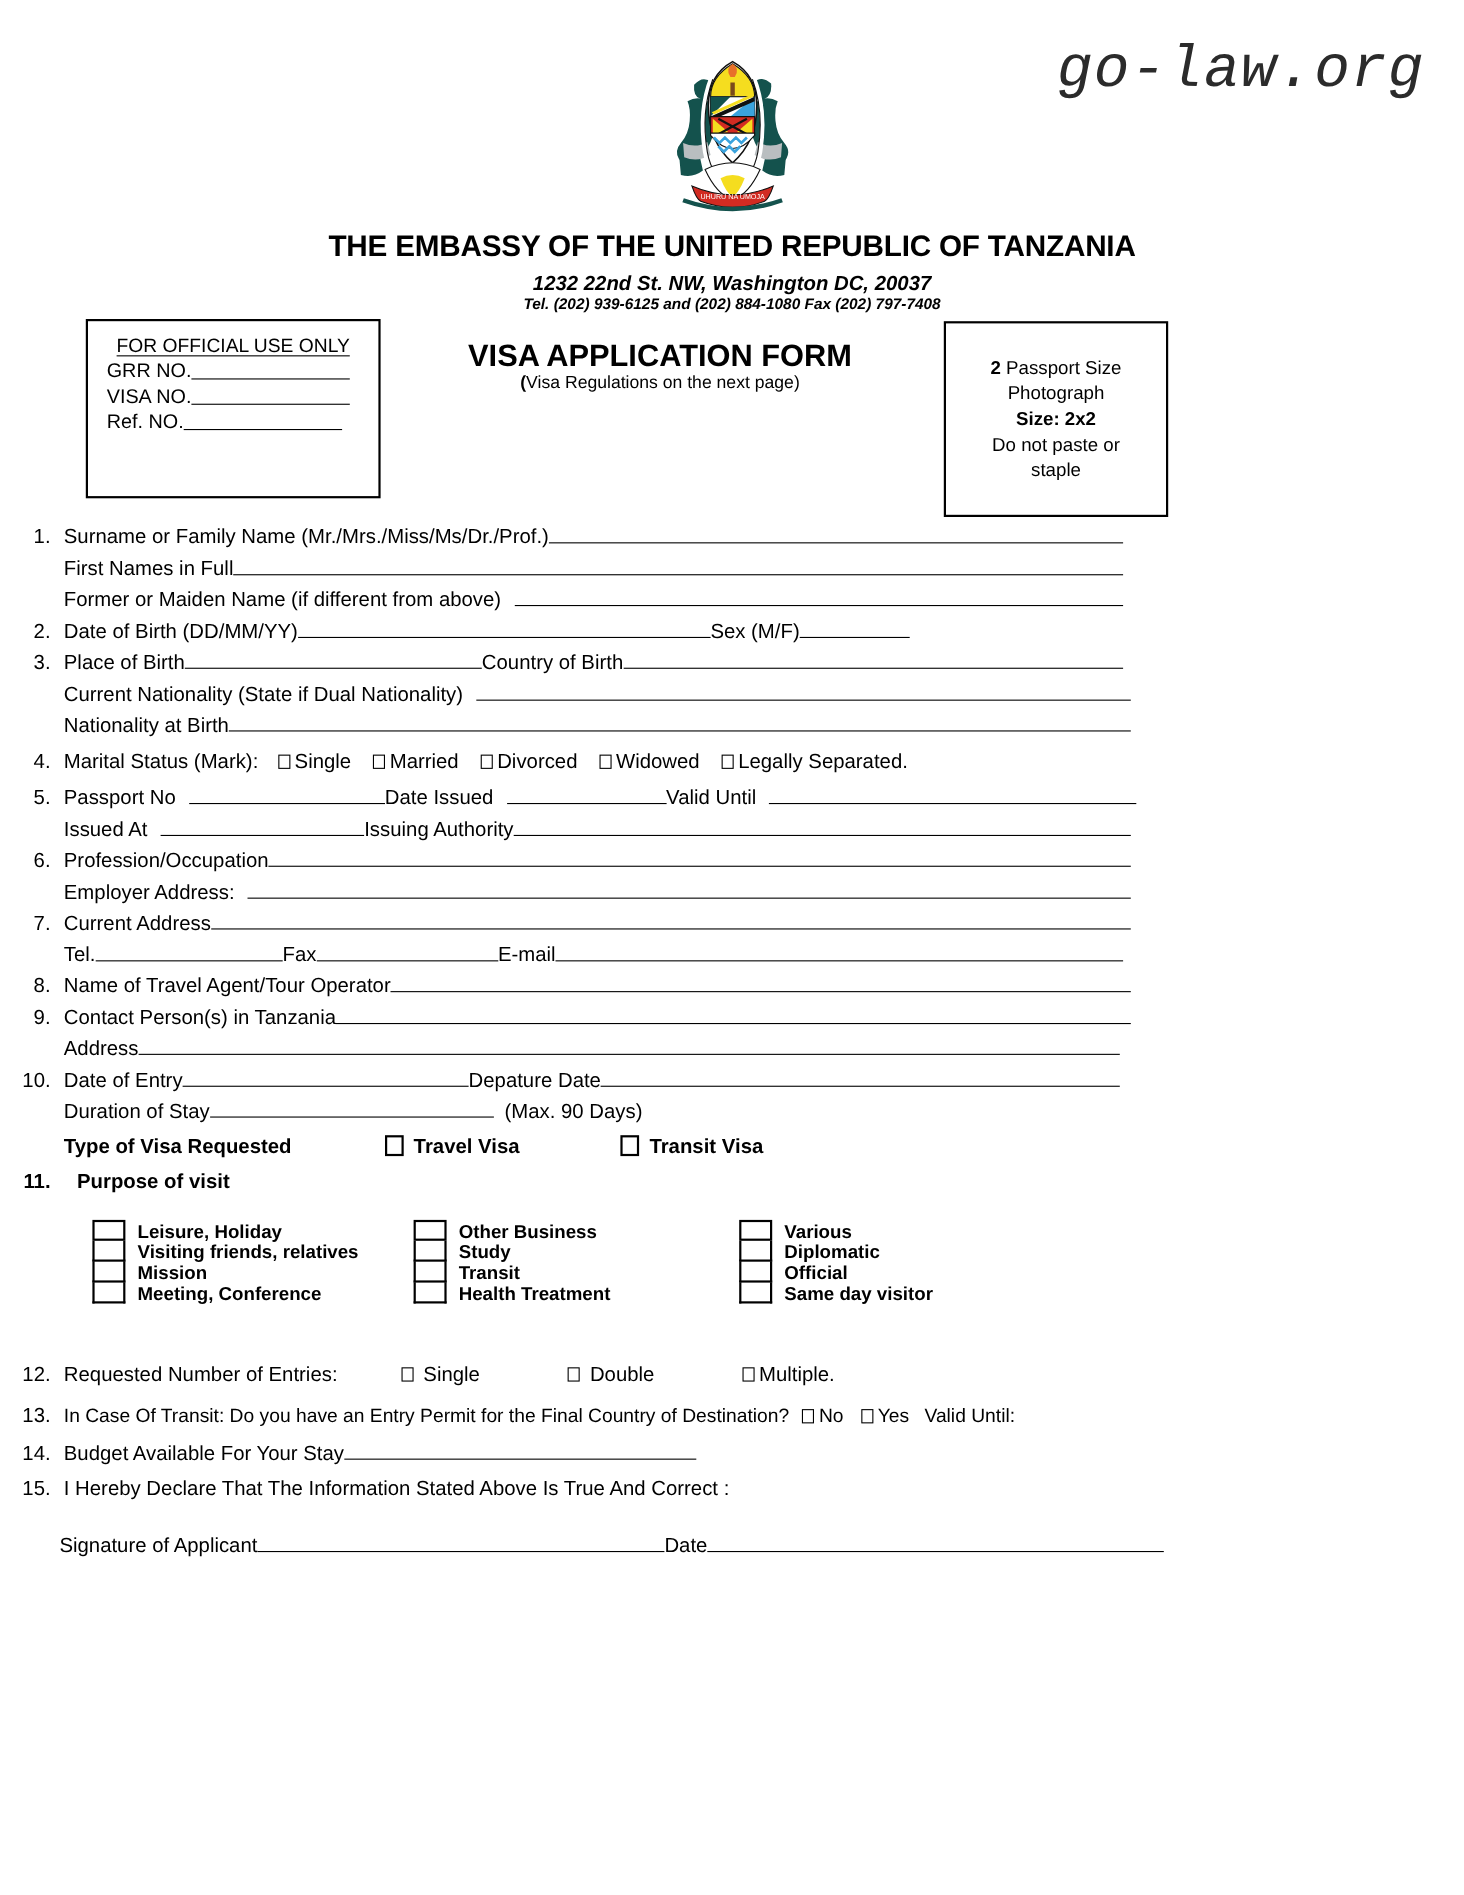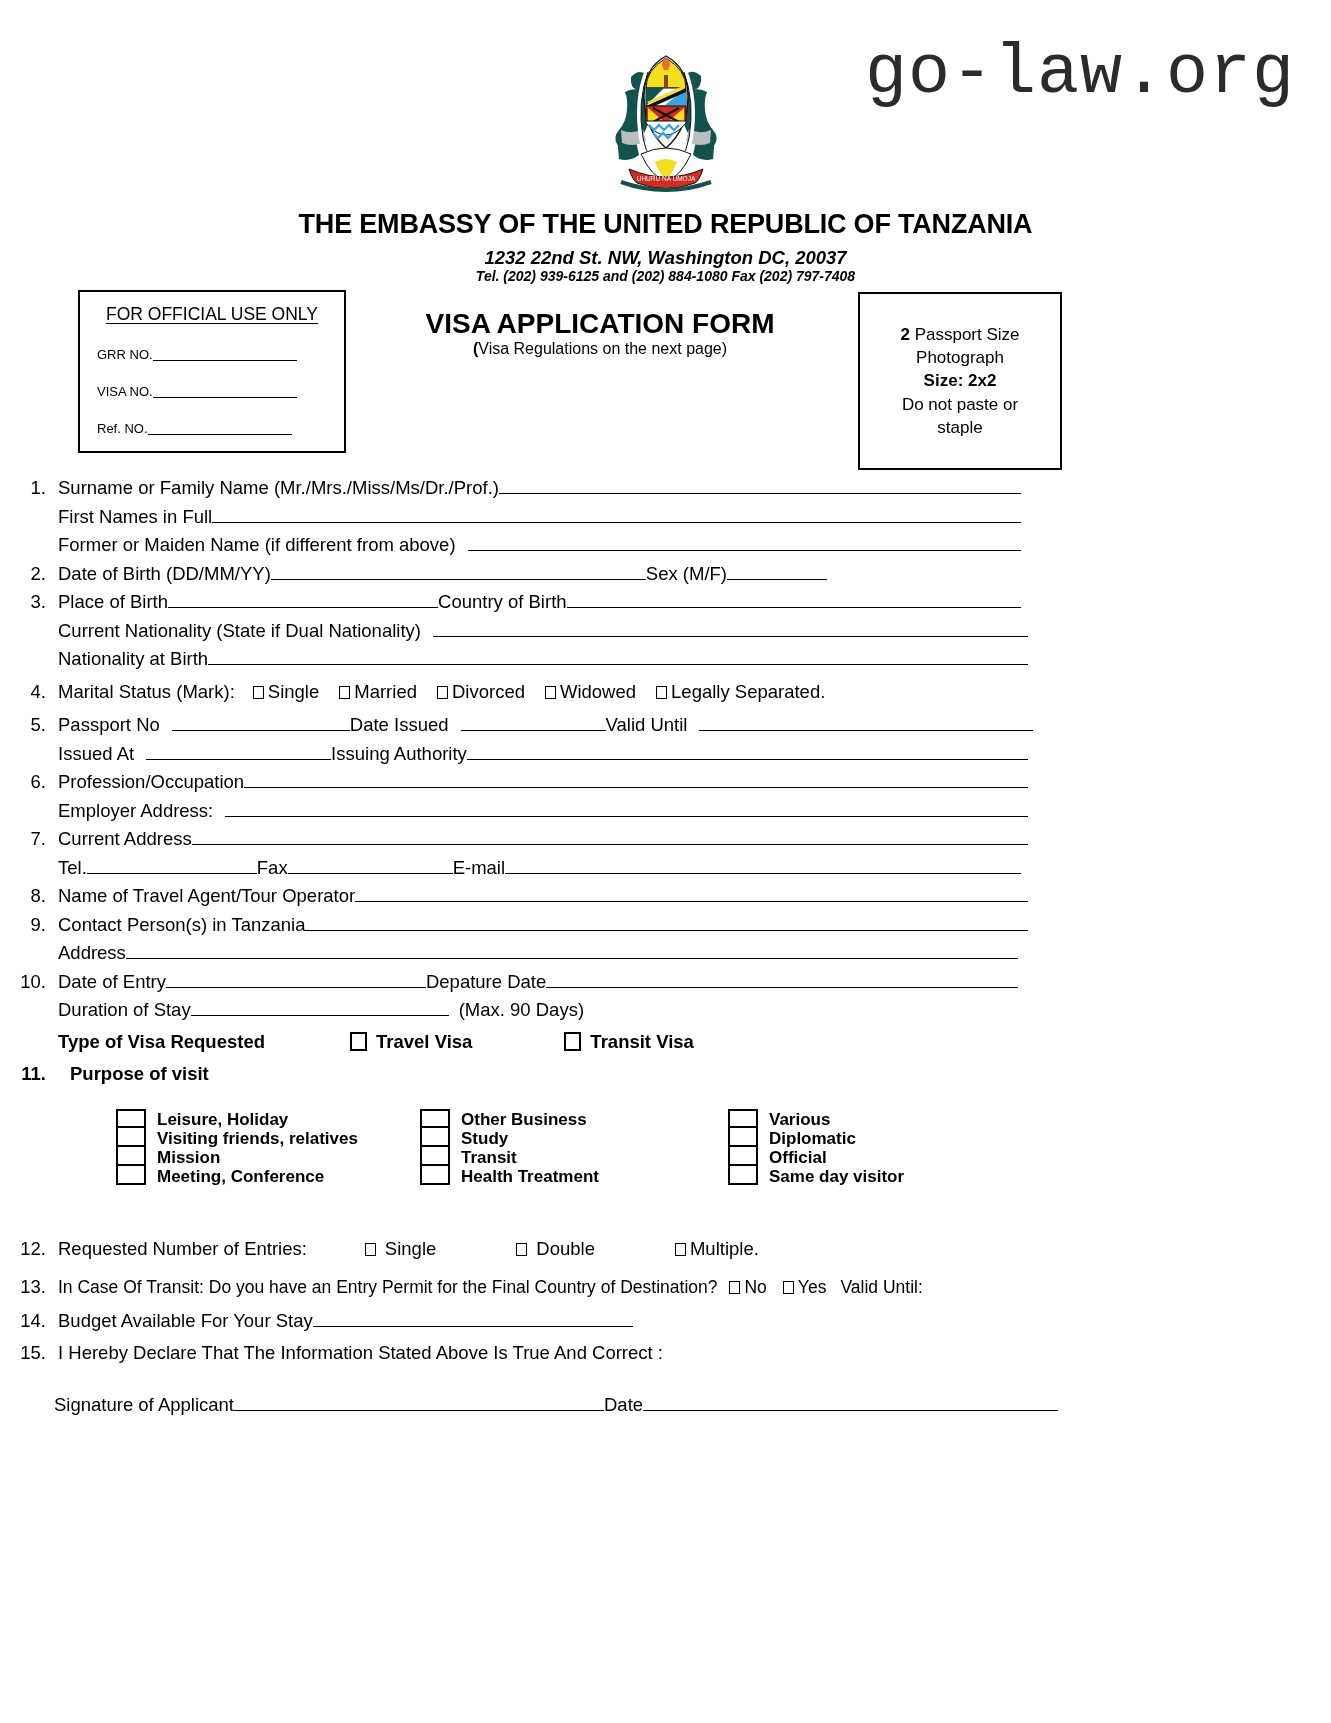--- a/index.html
+++ b/index.html
@@ -9,22 +9,23 @@
     font-family:"Liberation Sans", sans-serif;
     color:#000000;
     position:relative;
     overflow:hidden;
   }
 
   
   .watermark{
     position:absolute; top:34px; right:36px;
     font-family:"Liberation Mono", monospace;
-    font-size:70px; letter-spacing:1px; color:#2b2b2b;
+    font-size:54px; letter-spacing:1px; color:#2b2b2b;
     white-space:nowrap;
+    font-style:italic;
   }
 
   
   .crest-wrap{ position:absolute; top:42px; left:0; width:1331px; text-align:center; }
   .crest{ display:inline-block; width:150px; height:155px; }
 
   
   .hdr{ position:absolute; left:0; width:1331px; text-align:center; }
   .embassy-title{ top:209px; font-size:27px; font-weight:bold; letter-spacing:-0.2px; }
   .addr1{ top:247px; font-size:18.5px; font-weight:bold; font-style:italic; }
@@ -32,21 +33,21 @@
 
   
   .official-box{
     position:absolute; left:78px; top:290px; width:268px; height:163px;
     border:2px solid #000; box-sizing:border-box;
   }
   .official-title{
     text-align:center; margin-top:12px; font-size:17.5px;
     text-decoration:underline; text-underline-offset:3px;
   }
-  .off-row{ font-size:13px; margin-left:17px; margin-top:21px; white-space:nowrap; }
+  .off-row{ font-size:18px; margin-left:17px; margin-top:2px; white-space:nowrap; }
   .off-row .lbl{ }
   .off-row .rule{
     display:inline-block; width:144px; border-bottom:1.3px solid #000;
     height:14px; vertical-align:-2px;
   }
 
   
   .form-title{
     position:absolute; left:360px; top:308px; width:480px; text-align:center;
     font-size:28px; font-weight:bold;
@@ -90,22 +91,22 @@
     margin-right:4px;
   }
   .cbmed{
     display:inline-block; width:17px; height:19px;
     border:2px solid #000; box-sizing:border-box; vertical-align:-3px;
     margin-right:9px;
   }
 
   
   .purpose-grid{
-    position:relative; margin-top:26px; margin-left:116px;
-    display:flex; gap:16px;
+    position:relative; margin-top:26px; margin-left:84px;
+    display:flex; gap:4px;
   }
   .pcol{ display:flex; flex-direction:column; }
   .pcol.c1{ width:288px; }
   .pcol.c2{ width:292px; }
   .pcol.c3{ width:200px; }
   .pitem{ display:flex; align-items:center; height:19px; }
   .pbox{
     width:30px; height:19px; border:2px solid #000; box-sizing:border-box;
     margin-top:-2px; flex:0 0 auto;
   }

